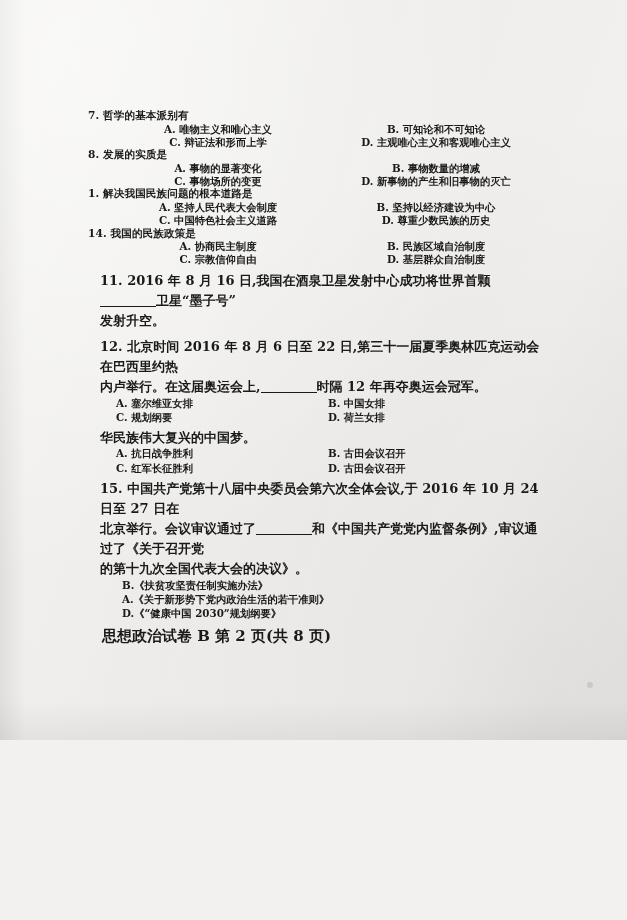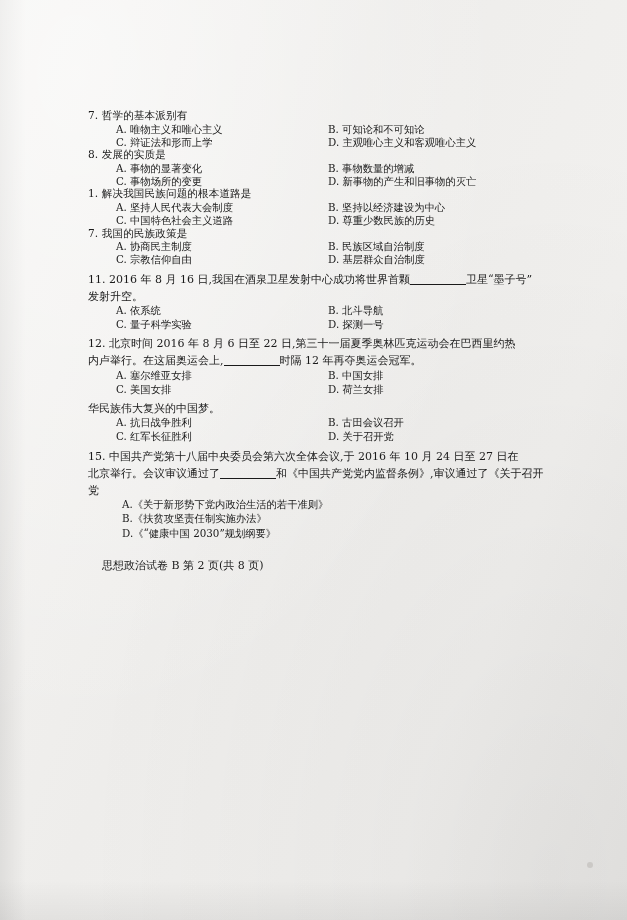--- a/index.html
+++ b/index.html
@@ -10,22 +10,23 @@
     width: 627px;
     height: 920px;
     background: #f2f1ef;
     font-family: "DejaVu Serif", "Liberation Serif", serif;
     color: #1a1a1a;
     overflow: hidden;
   }
   .page {
     position: relative;
     width: 627px;
-    height: 920px;
+    height: 740px;
     background: linear-gradient(110deg, #f4f3f1 0%, #eeedeb 40%, #f1f0ee 75%, #e9e8e6 100%);
+    font-weight: bold;
   }
   .scan-noise {
     position: absolute;
     inset: 0;
     pointer-events: none;
     background:
       radial-gradient(ellipse at 12% 8%, rgba(255,255,255,0.55), rgba(255,255,255,0) 55%),
       radial-gradient(ellipse at 88% 95%, rgba(0,0,0,0.05), rgba(0,0,0,0) 60%);
   }
   .content {
@@ -58,40 +59,41 @@
     padding-left: 34px;
     margin-bottom: 4px;
   }
   .opts-1col .opt {
     margin-bottom: 4px;
   }
   .opt {
     font-size: 10.3px;
     white-space: nowrap;
   }
-  .group-tight .opts-2col { row-gap: 3px; margin-bottom: 2px; }
+  .group-tight .opts-2col { row-gap: 3px; margin-bottom: 2px; text-align: center; }
   .long-q {
     margin-top: 6px;
     margin-bottom: 2px;
   }
   .long-q .line {
-    font-size: 11px;
+    font-size: 13px;
     line-height: 1.55;
+    margin-left: 12px;
   }
   .blank {
     display: inline-block;
     border-bottom: 1px solid #1a1a1a;
     width: 56px;
     height: 0.85em;
     vertical-align: -2px;
   }
   .footer {
-    margin-top: 22px;
+    margin-top: 10px;
     padding-left: 14px;
-    font-size: 11px;
+    font-size: 15px;
   }
   .stamp {
     position: absolute;
     right: 34px;
     bottom: 52px;
     width: 6px;
     height: 6px;
     background: #b9b6b2;
     border-radius: 50%;
     opacity: 0.55;
@@ -142,68 +144,63 @@
       <div class="qstem">1. 解决我国民族问题的根本道路是</div>
       <div class="opts-2col">
         <div class="opt">A. 坚持人民代表大会制度</div>
         <div class="opt">B. 坚持以经济建设为中心</div>
         <div class="opt">C. 中国特色社会主义道路</div>
         <div class="opt">D. 尊重少数民族的历史</div>
       </div>
     </div>
 
     <div class="qblock group-tight">
-      <div class="qstem">7. 我国的民族政策是</div>
+      <div class="qstem">14. 我国的民族政策是</div>
       <div class="opts-2col">
         <div class="opt">A. 协商民主制度</div>
         <div class="opt">B. 民族区域自治制度</div>
         <div class="opt">C. 宗教信仰自由</div>
         <div class="opt">D. 基层群众自治制度</div>
       </div>
     </div>
 
     <div class="qblock long-q">
       <div class="line">11. 2016 年 8 月 16 日,我国在酒泉卫星发射中心成功将世界首颗<span class="blank"></span>卫星“墨子号”</div>
       <div class="line">发射升空。</div>
-      <div class="opts-2col">
-        <div class="opt">A. 依系统</div>
-        <div class="opt">B. 北斗导航</div>
-        <div class="opt">C. 量子科学实验</div>
-        <div class="opt">D. 探测一号</div>
-      </div>
     </div>
 
     <div class="qblock long-q">
       <div class="line">12. 北京时间 2016 年 8 月 6 日至 22 日,第三十一届夏季奥林匹克运动会在巴西里约热</div>
       <div class="line">内卢举行。在这届奥运会上,<span class="blank"></span>时隔 12 年再夺奥运会冠军。</div>
       <div class="opts-2col">
         <div class="opt">A. 塞尔维亚女排</div>
         <div class="opt">B. 中国女排</div>
-        <div class="opt">C. 美国女排</div>
+        <div class="opt">C. 规划纲要</div>
         <div class="opt">D. 荷兰女排</div>
       </div>
     </div>
 
 
     <div class="qblock long-q">
       <div class="line">华民族伟大复兴的中国梦。</div>
       <div class="opts-2col">
         <div class="opt">A. 抗日战争胜利</div>
         <div class="opt">B. 古田会议召开</div>
         <div class="opt">C. 红军长征胜利</div>
-        <div class="opt">D. 关于召开党</div>
+        <div class="opt">D. 古田会议召开</div>
       </div>
     </div>
 
     <div class="qblock long-q">
       <div class="line">15. 中国共产党第十八届中央委员会第六次全体会议,于 2016 年 10 月 24 日至 27 日在</div>
       <div class="line">北京举行。会议审议通过了<span class="blank"></span>和《中国共产党党内监督条例》,审议通过了《关于召开党</div>
+      <div class="line">的第十九次全国代表大会的决议》。</div>
       <div class="opts-1col">
+        <div class="opt">B.《扶贫攻坚责任制实施办法》</div>
         <div class="opt">A.《关于新形势下党内政治生活的若干准则》</div>
-        <div class="opt">B.《扶贫攻坚责任制实施办法》</div>
         <div class="opt">D.《“健康中国 2030”规划纲要》</div>
       </div>
     </div>
 
     <div class="footer">思想政治试卷 B 第 2 页(共 8 页)</div>
   </div>
 
   <div class="stamp"></div>
   <div class="edge-shadow-b"></div>
 </div>

